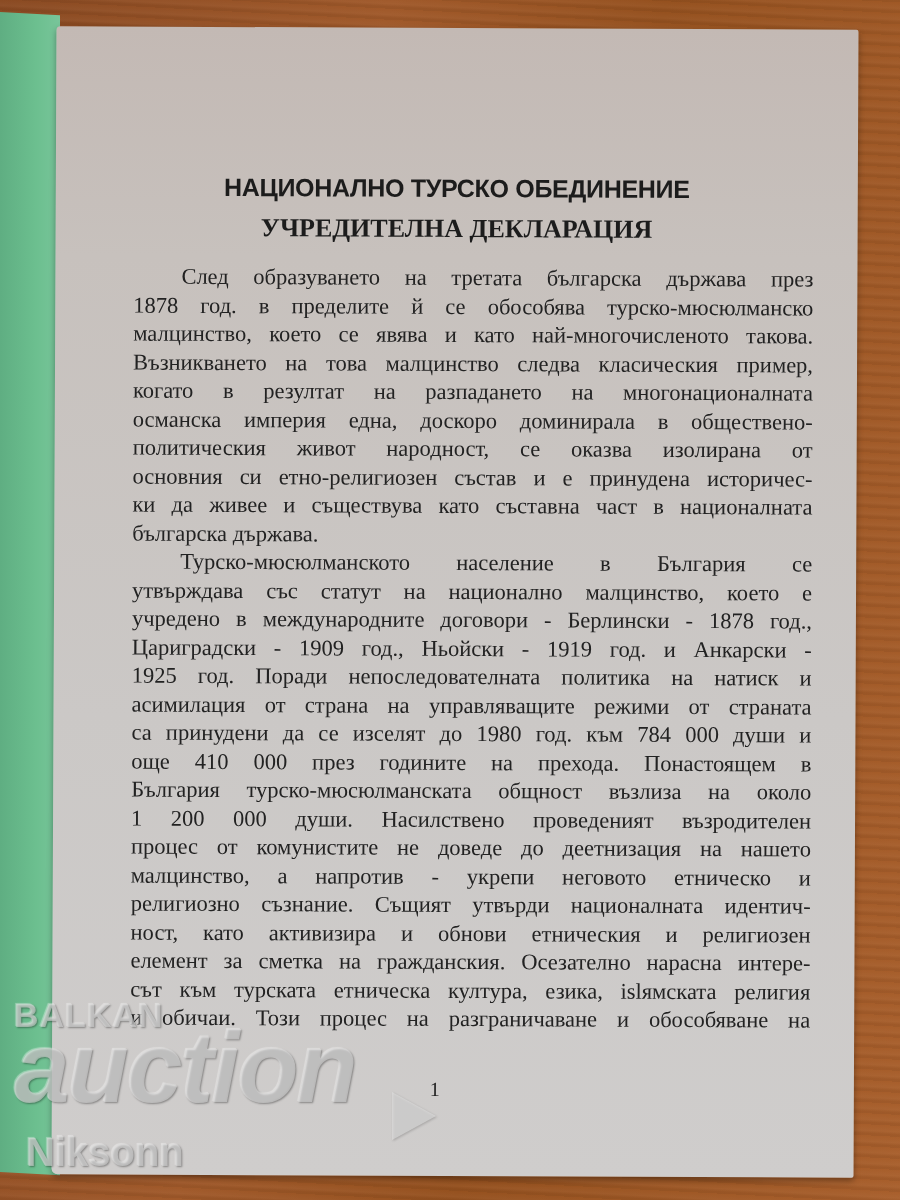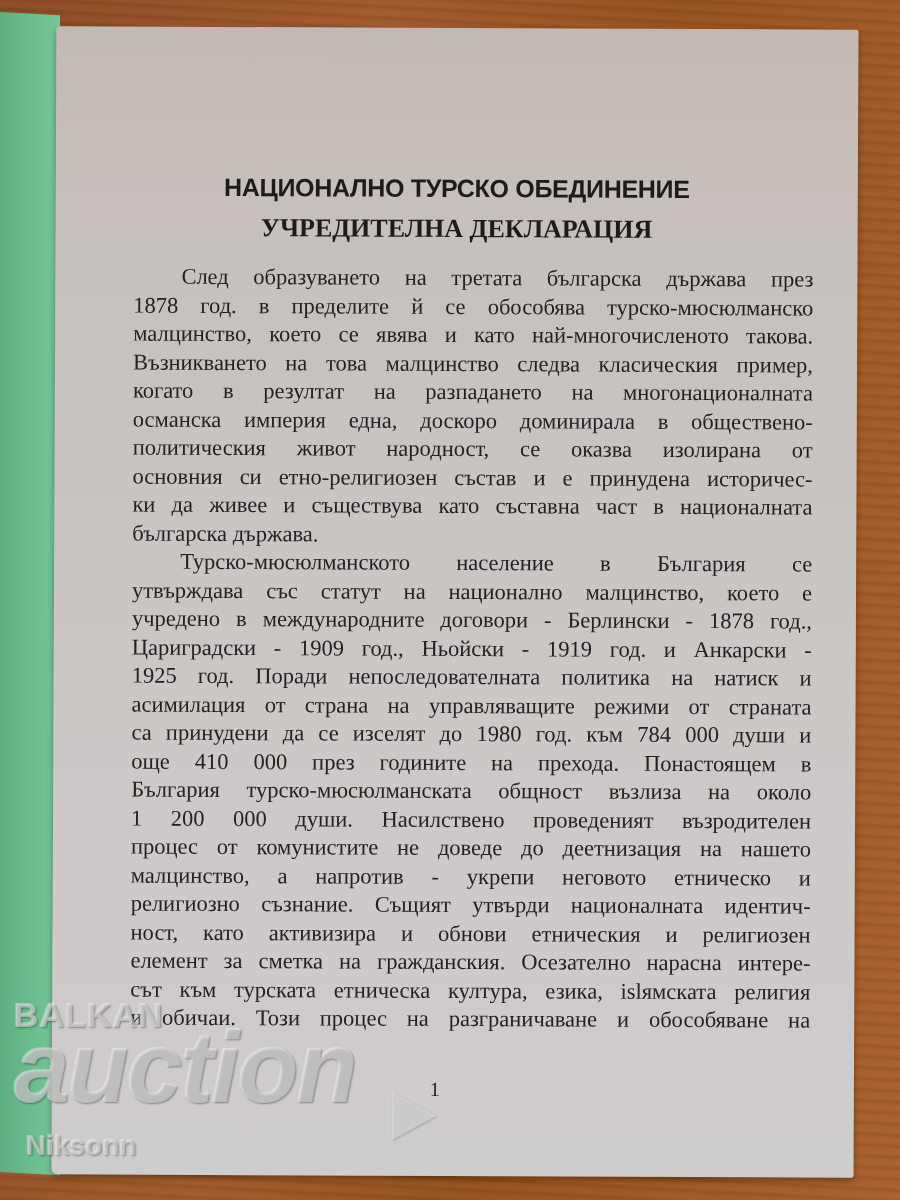--- a/index.html
+++ b/index.html
@@ -43,21 +43,21 @@
       position: absolute; left: 378px; top: 1050px; font-size: 20px; color: #222;
     }
     .watermark {
       position: absolute; color: rgba(225,225,225,0.55);
       font-family: "Liberation Sans", sans-serif; font-weight: bold;
       text-shadow: 1px 1px 2px rgba(0,0,0,0.35), -1px -1px 1px rgba(255,255,255,0.4);
       pointer-events: none;
     }
     .wm-balkan { left: 14px; top: 996px; font-size: 34px; letter-spacing: 1px; }
     .wm-auction { left: 14px; top: 1010px; font-size: 100px; letter-spacing: -2px; font-style: italic; }
-    .wm-niksonn { left: 26px; top: 1130px; font-size: 28px; }
+    .wm-niksonn { left: 26px; top: 1130px; font-size: 40px; }
     .wm-play {
       position: absolute; left: 392px; top: 1092px; width: 0; height: 0;
       border-top: 24px solid transparent; border-bottom: 24px solid transparent;
       border-left: 44px solid rgba(225,225,225,0.6);
       filter: drop-shadow(1px 1px 1px rgba(0,0,0,0.3));
     }
   </style>
 </head>
 <body>
 

